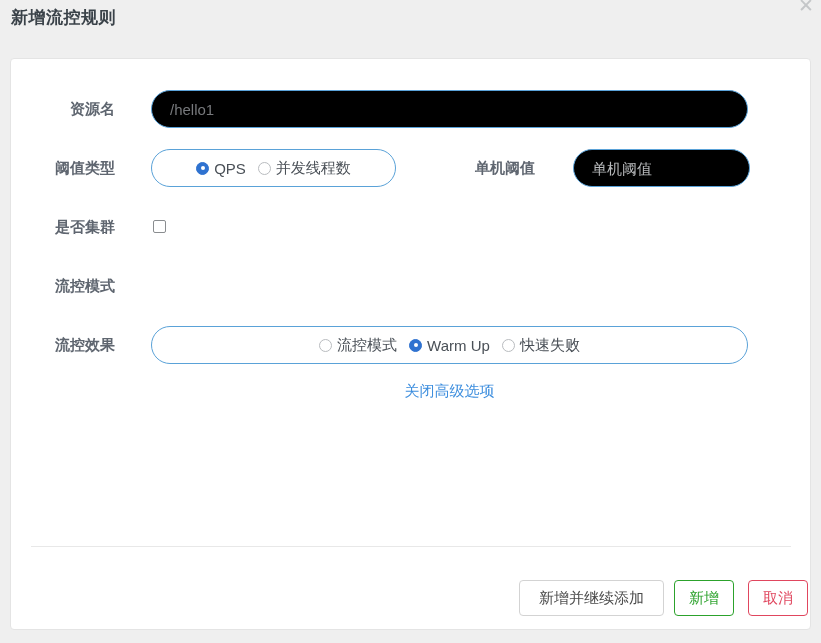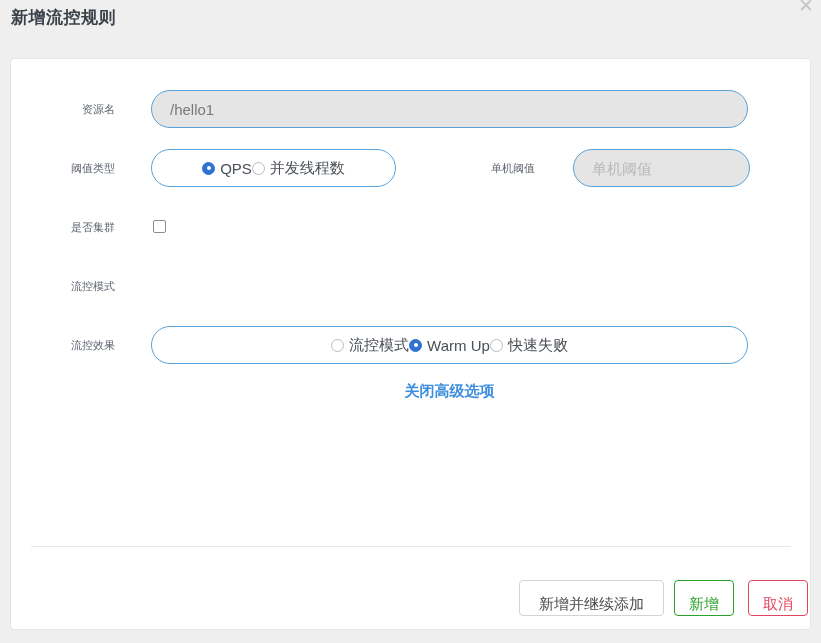--- a/index.html
+++ b/index.html
@@ -67,51 +67,52 @@
   .row {
     position: relative;
     height: 59px;
   }
 
   .label {
     position: absolute;
     left: 0;
     width: 104px;
     text-align: right;
-    font-size: 11px;
-    font-weight: normal;
+    font-size: 15px;
+    font-weight: bold;
     color: #5f6670;
     line-height: 38px;
     top: 11px;
   }
 
   .field-input {
     position: absolute;
     height: 38px;
     border: 1px solid #5aa2d8;
     border-radius: 19px;
-    background: #e5e5e5;
+    background: #000000;
     font-size: 15px;
     color: #77797c;
     padding: 0 18px;
     line-height: 36px;
     outline: none;
     font-family: "Liberation Sans", "DejaVu Sans", sans-serif;
   }
   .field-input::placeholder { color: #b7b9bb; }
 
   .radio-box {
     position: absolute;
     height: 38px;
     border: 1px solid #5aa2d8;
     border-radius: 19px;
     background: #fff;
     display: flex;
     align-items: center;
     justify-content: center;
+    gap: 12px;
   }
 
   .radio-item {
     display: inline-flex;
     align-items: center;
     font-size: 15px;
     color: #4a5057;
     cursor: pointer;
     white-space: nowrap;
   }
@@ -146,42 +147,41 @@
     background: #fff;
     cursor: pointer;
   }
 
   .adv-link {
     position: absolute;
     font-size: 15px;
     color: #3d8ede;
     cursor: pointer;
     text-align: center;
-    font-weight: bold;
   }
 
   .divider {
     position: absolute;
     left: 20px;
     width: 760px;
     height: 1px;
     background: #e8e8e8;
   }
 
   .btn {
     position: absolute;
     height: 36px;
     border-radius: 4px;
     background: #fff;
     font-size: 15px;
     line-height: 34px;
     text-align: center;
     cursor: pointer;
-    font-family: Liberation Mono, monospace;
-    padding: 8px;
+    font-family: Liberation Serif, serif;
+    padding: 0;
   }
   .btn-default { border: 1px solid #d3d3d3; color: #4a4a4a; }
   .btn-success { border: 1px solid #2ca22c; color: #2ca22c; }
   .btn-danger  { border: 1px solid #e0465e; color: #e0465e; }
 </style>
 </head>
 <body>
 
 <div class="dialog">
 

